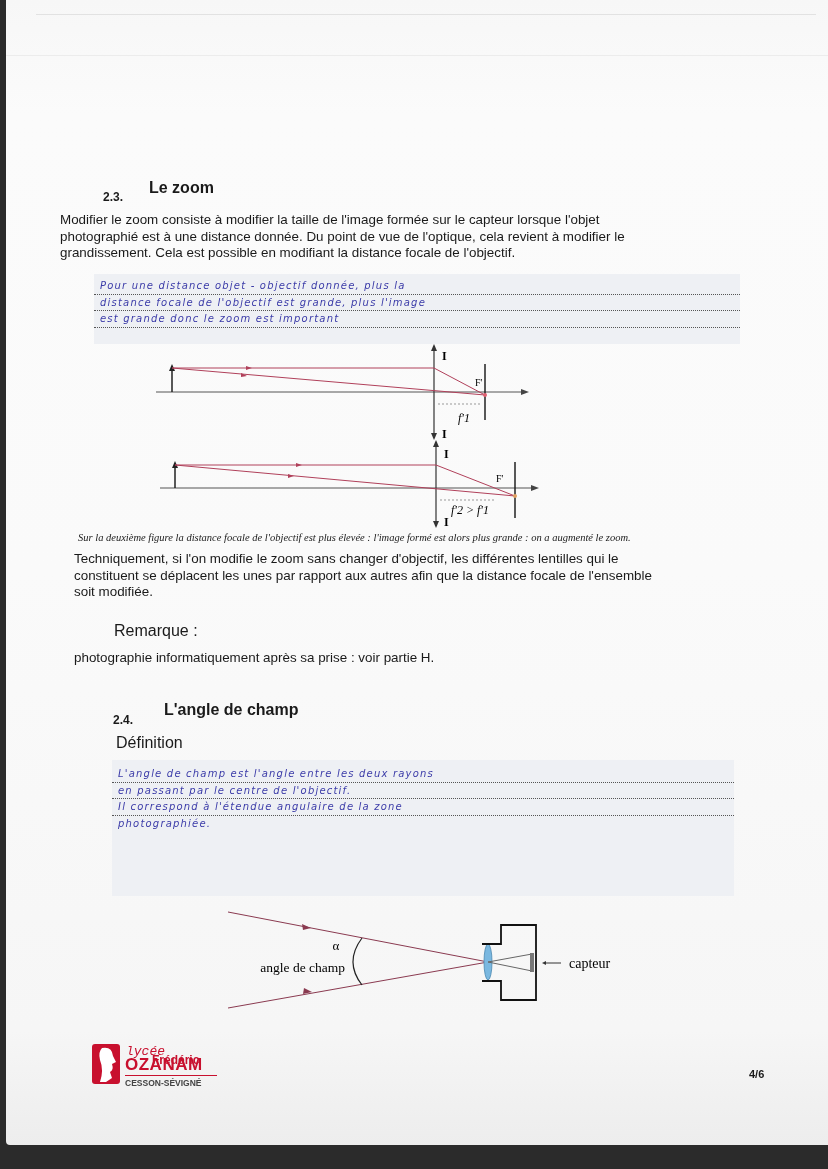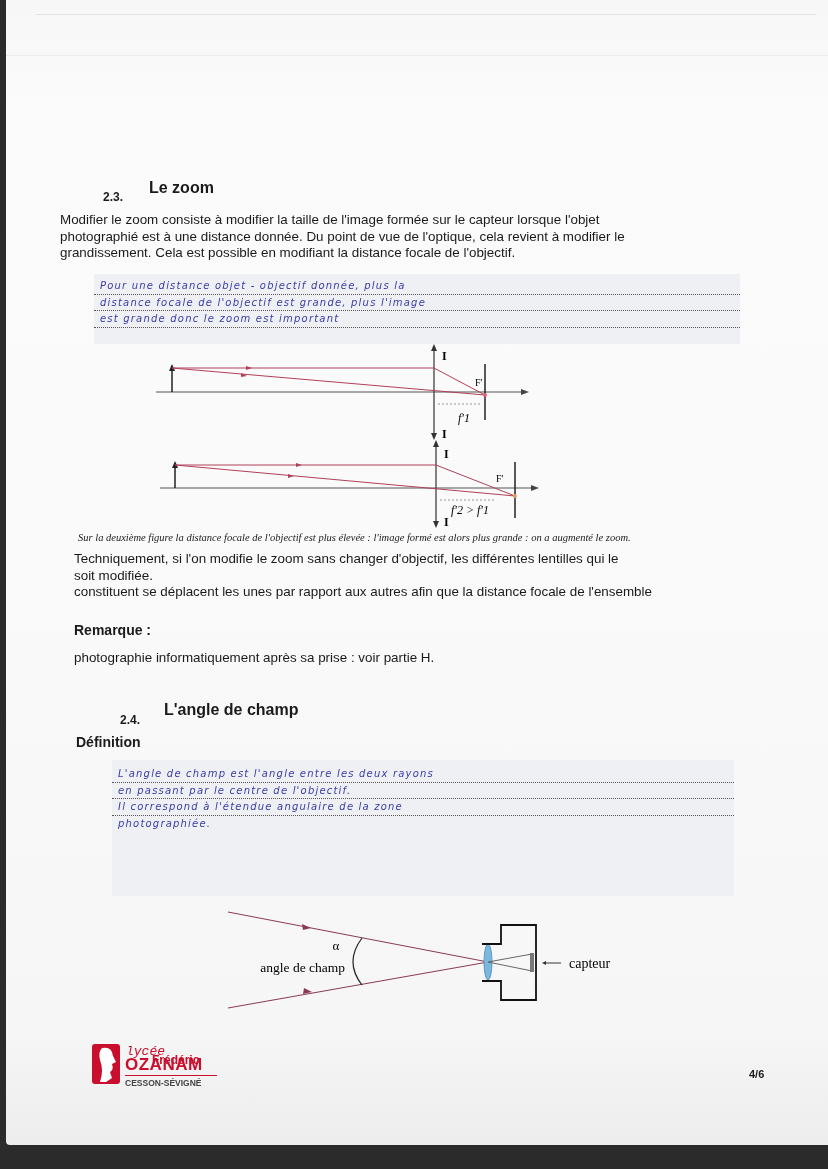--- a/index.html
+++ b/index.html
@@ -16,21 +16,21 @@
   .page-fold-top {
     position: absolute; left: 30px; top: 14px; width: 780px; height: 1px; background: #e2e2e2;
   }
   .page-fold-top2 {
     position: absolute; left: 0; top: 55px; width: 822px; height: 1px; background: #ececec;
   }
   .abs { position: absolute; }
   .sec-num { font-size: 12px; font-weight: bold; margin-top: 8px; }
   .sec-title { font-size: 16px; font-weight: bold; }
   .body-text { font-size: 13.4px; line-height: 16.5px; }
-  .bold-label { font-size: 14px; font-weight: bold; }
+  .bold-label { font-size: 16px; font-weight: normal; margin-left: 40px; }
   .handwrite {
     background: #eef0f4;
     color: #3b3ba8;
     font-family: "DejaVu Sans", sans-serif;
     font-style: italic;
     font-size: 10px;
     letter-spacing: 1.2px;
     line-height: 16px;
   }
   .handwrite .hl {
@@ -113,30 +113,30 @@
     <circle cx="369" cy="58" r="2" fill="#e0a060"></circle>
     <text x="350" y="44" font-size="10">F'</text>
     <line x1="294" y1="62" x2="348" y2="62" stroke="#999" stroke-width="1" stroke-dasharray="2,2"></line>
     <text x="305" y="76" font-size="12" font-style="italic">f'2 &gt; f'1</text>
   </svg>
 
   <div class="abs caption" style="left:72px;top:532px;">Sur la deuxième figure la distance focale de l'objectif est plus élevée : l'image formé est alors plus grande : on a augmenté le zoom.</div>
 
   <div class="abs body-text" style="left:68px;top:551px;width:720px;">
     <div>Techniquement, si l'on modifie le zoom sans changer d'objectif, les différentes lentilles qui le</div>
+    <div>constituent se déplacent les unes par rapport aux autres afin que la distance focale de l'ensemble</div>
     <div>soit modifiée.</div>
-    <div>constituent se déplacent les unes par rapport aux autres afin que la distance focale de l'ensemble</div>
   </div>
 
   <div class="abs bold-label" style="left:68px;top:622px;">Remarque :</div>
   <div class="abs body-text" style="left:68px;top:650px;width:720px;">
     <div>photographie informatiquement après sa prise : voir partie H.</div>
   </div>
 
-  <div class="abs sec-num" style="left:114px;top:705px;">2.4.</div>
+  <div class="abs sec-num" style="left:107px;top:705px;">2.4.</div>
   <div class="abs sec-title" style="left:158px;top:701px;">L'angle de champ</div>
 
   <div class="abs bold-label" style="left:70px;top:734px;">Définition</div>
 
   <div class="abs handwrite" style="left:106px;top:760px;width:622px;height:130px;padding-top:6px;">
     <span class="hl">L'angle de champ est l'angle entre les deux rayons</span>
     <span class="hl">en passant par le centre de l'objectif.</span>
     <span class="hl">Il correspond à l'étendue angulaire de la zone</span>
     <span class="hl" style="border-bottom:none;">photographiée.</span>
   </div>

